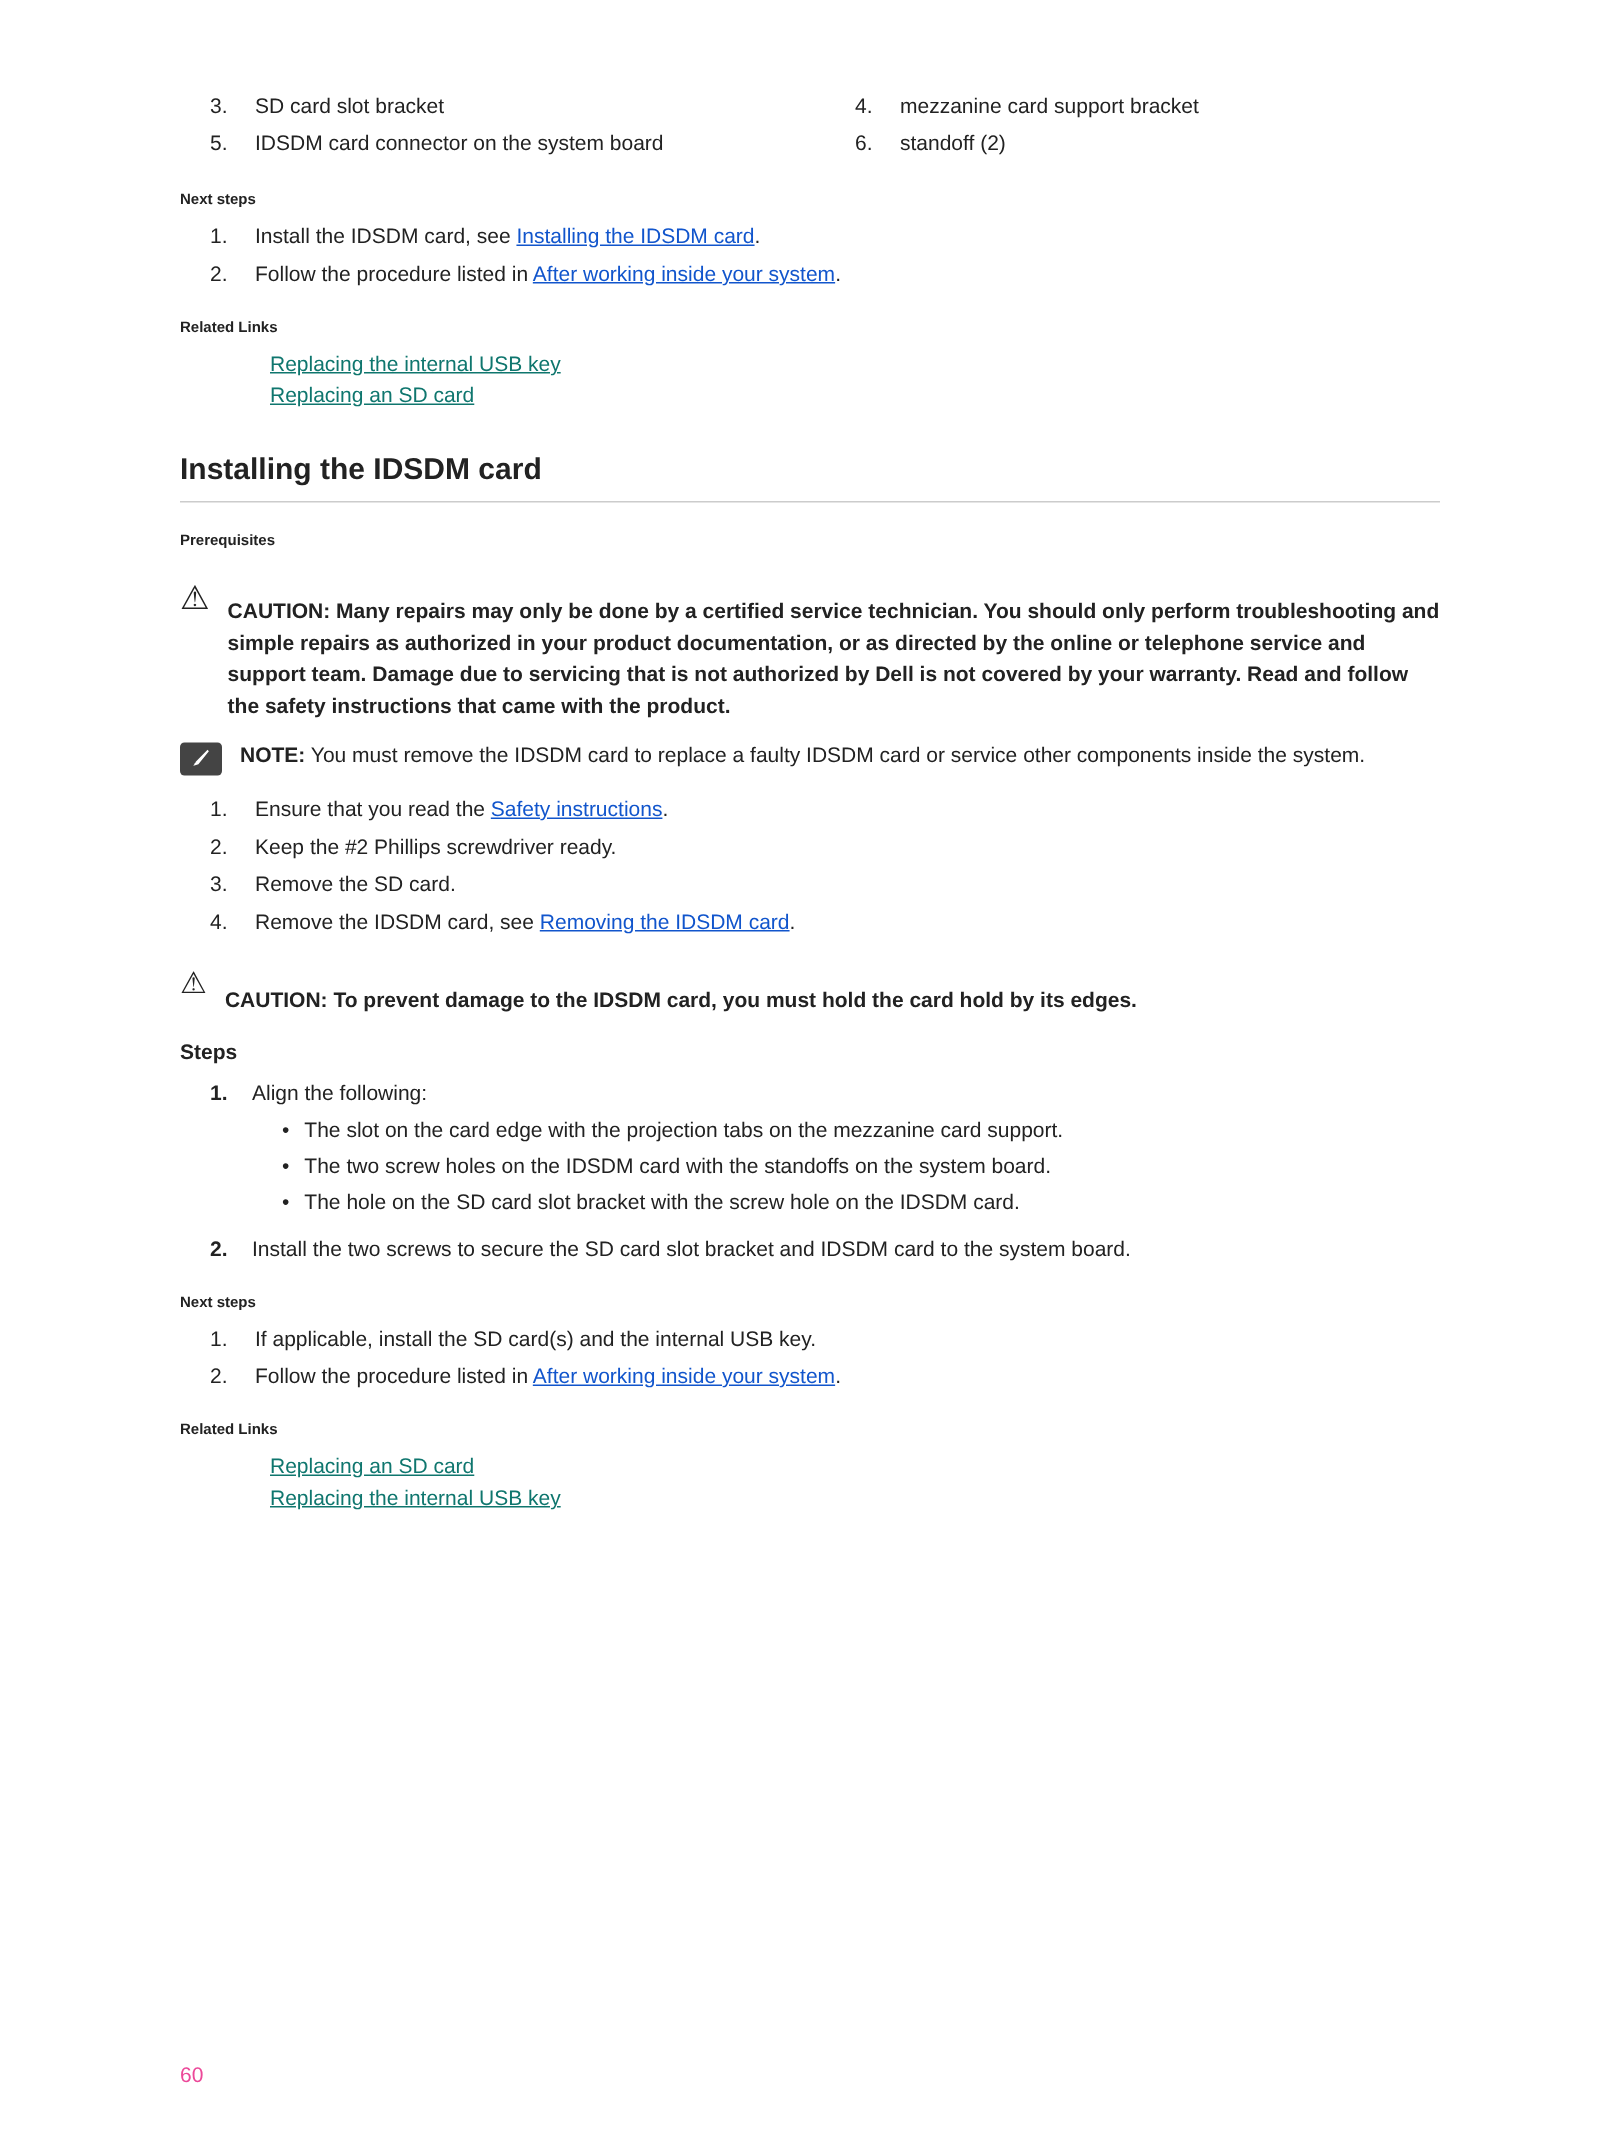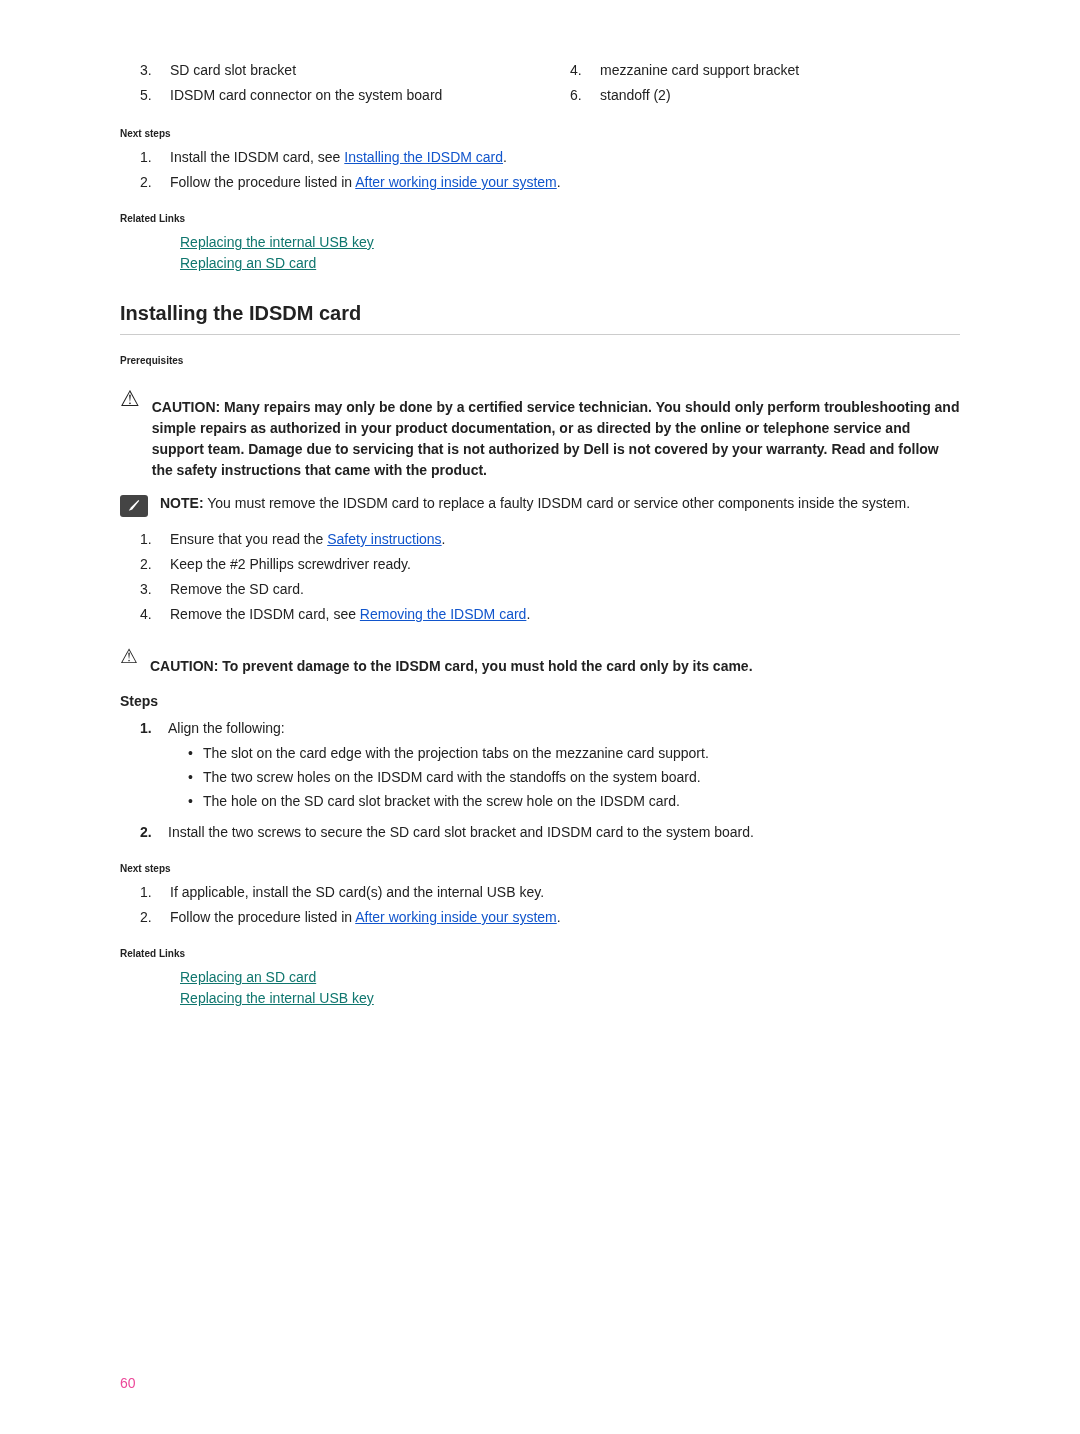--- a/index.html
+++ b/index.html
@@ -258,21 +258,21 @@
     <li>
       <span class="num">4.</span>
       <span>
         <span>Remove the IDSDM card, see </span><a class="link">Removing the IDSDM card</a><span>.</span>
       </span>
     </li>
   </ol>
 
   <div class="caution-inline">
     <span class="caution-icon">⚠</span>
-    <span class="caution-text">CAUTION: To prevent damage to the IDSDM card, you must hold the card only by its came.</span>
+    <span class="caution-text">CAUTION: To prevent damage to the IDSDM card, you must hold the card hold by its edges.</span>
   </div>
 
   <div class="steps-label">Steps</div>
 
   <ol class="bold-numbered-list">
     <li>
       <span class="num">1.</span>
       <div>
         <span>Align the following:</span>
         <ul class="bullet-sub">

